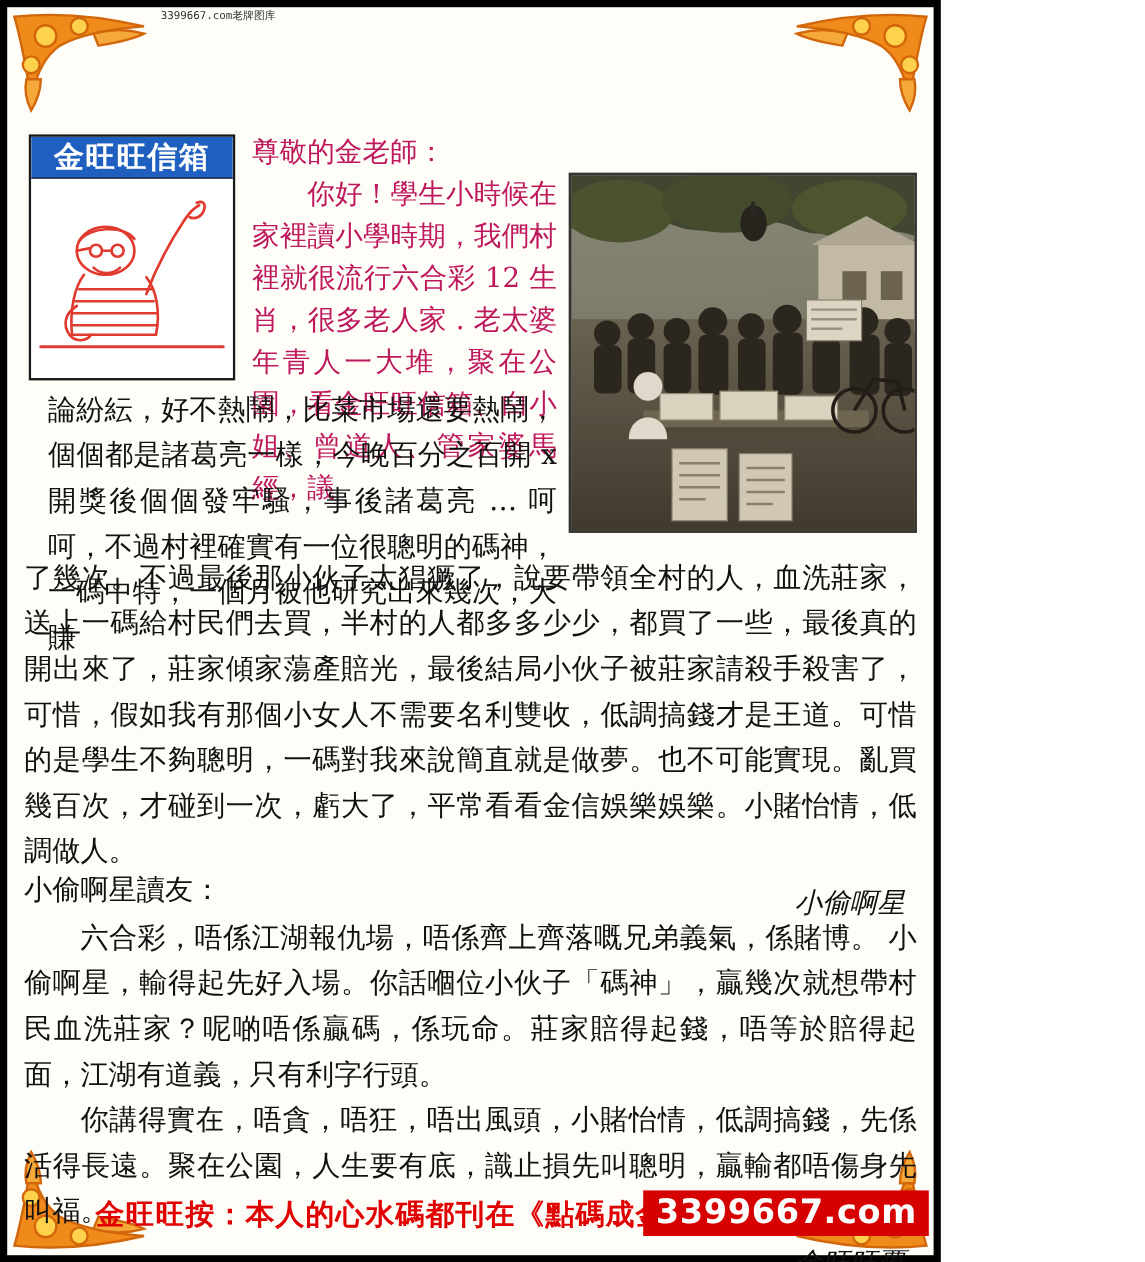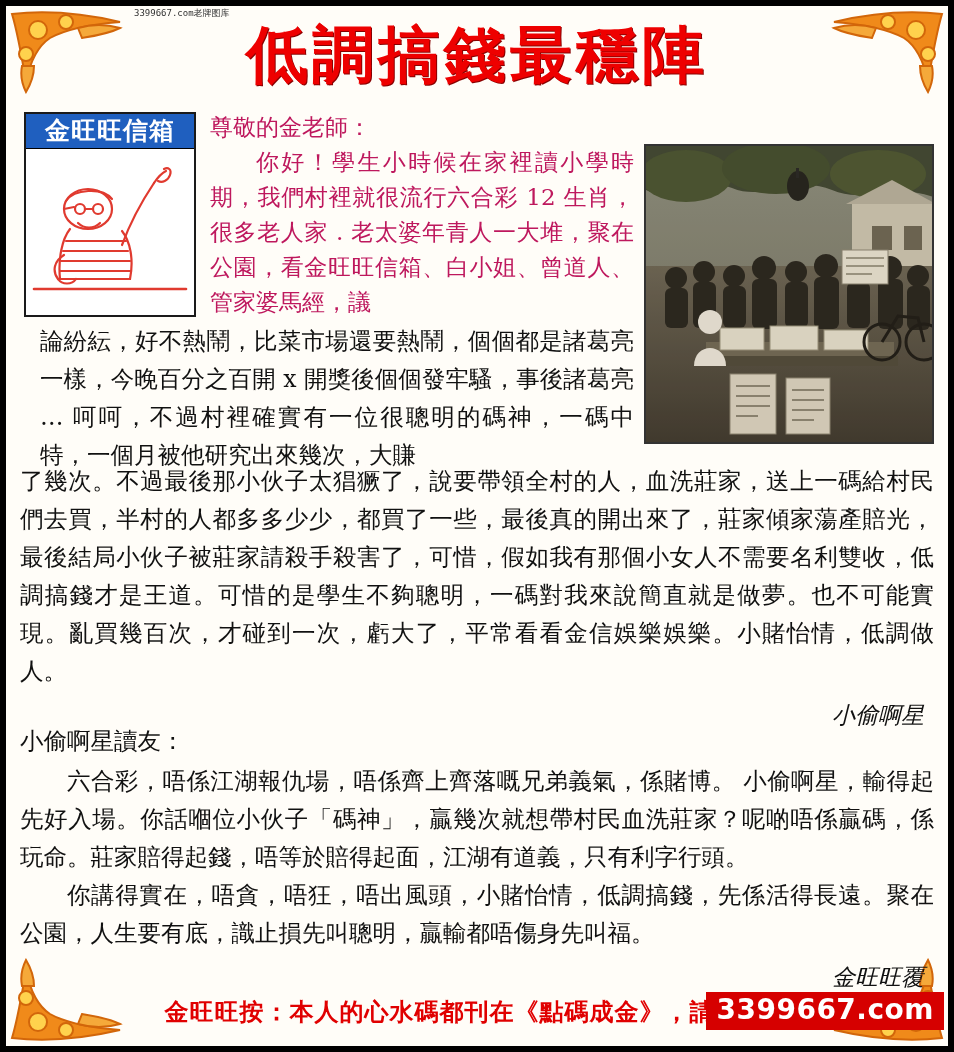--- a/index.html
+++ b/index.html
@@ -7,21 +7,21 @@
   body {
     width: 954px;
     height: 1052px;
     background: #ffffff;
     font-family: "DejaVu Serif", "Liberation Serif", serif;
     overflow: hidden;
   }
 
   .page {
     position: relative;
-    width: 954px;
+    width: 784px;
     height: 1052px;
     background: #fffdf8;
     border: 6px solid #000000;
   }
 
   
   .corner {
     position: absolute;
     width: 120px;
     height: 86px;
@@ -66,21 +66,21 @@
     left: 4px;
     width: 172px;
     height: 205px;
     border: 2px solid #1a1a1a;
     background: #ffffff;
     overflow: hidden;
   }
   .logo-title {
     background: #1f5fbf;
     color: #ffffff;
-    font-family: Liberation Serif, serif;
+    font-family: Liberation Sans, sans-serif;
     font-weight: bold;
     font-size: 25px;
     line-height: 34px;
     text-align: center;
     letter-spacing: 1px;
     border-bottom: 1px solid #000;
   }
   .logo-art { position: relative; height: 168px; background: #fff; }
 
   
@@ -237,23 +237,20 @@
         <circle cx="58" cy="14" r="7" fill="#ffd24d"></circle>
         <circle cx="18" cy="46" r="7" fill="#ffd24d"></circle>
         <path d="M70 20 C84 16 98 16 112 20 C100 26 86 28 74 30 Z" fill="#f5a93a"></path>
         <path d="M14 58 C12 68 14 76 18 84 C24 74 26 66 26 58 Z" fill="#f5a93a"></path>
       </g>
     </svg>
   </div>
 
   <div class="topcode">3399667.com老牌图库</div>
 
-  <div class="headline-wrap">
-    <div class="headline">低調搞錢最穩陣</div>
-  </div>
 
   <div class="body">
 
     <div class="logo-box">
       <div class="logo-title">金旺旺信箱</div>
       <div class="logo-art">
         <svg width="168" height="168" viewBox="0 0 168 168">
           <g fill="none" stroke="#e03a2f" stroke-width="2.2" stroke-linecap="round">
 
             <path d="M96 96 C104 74 116 52 128 34"></path>

